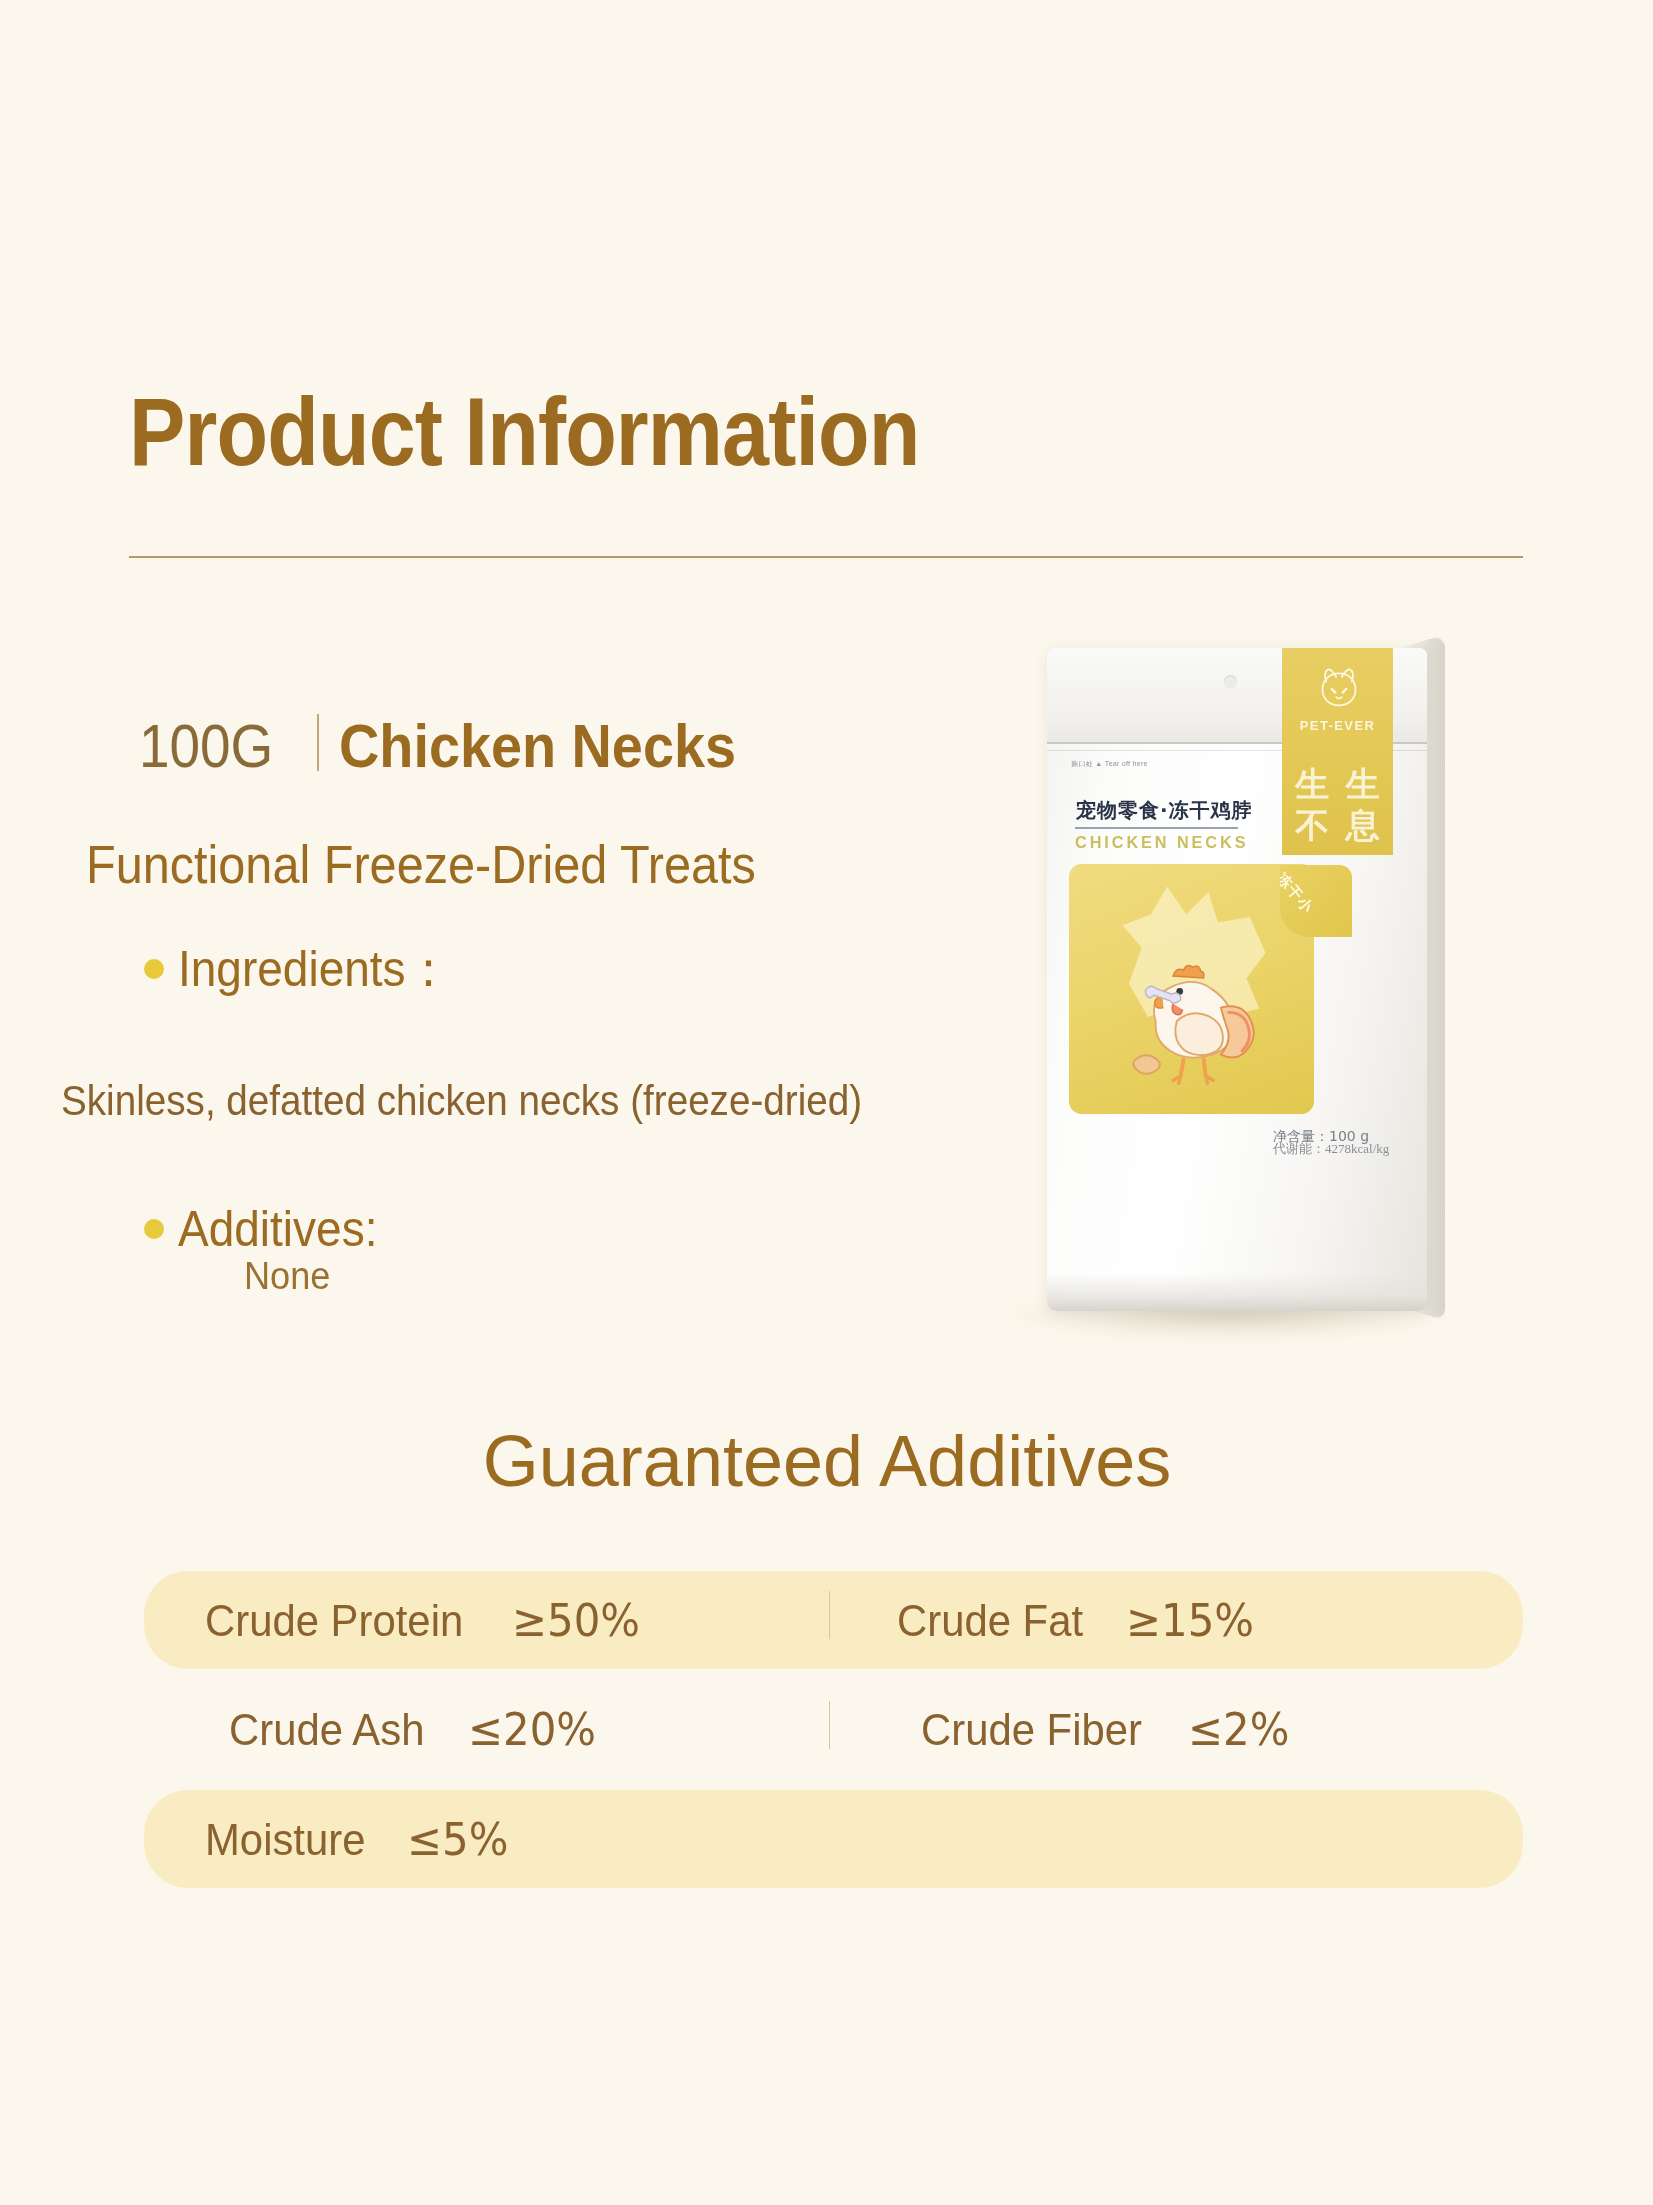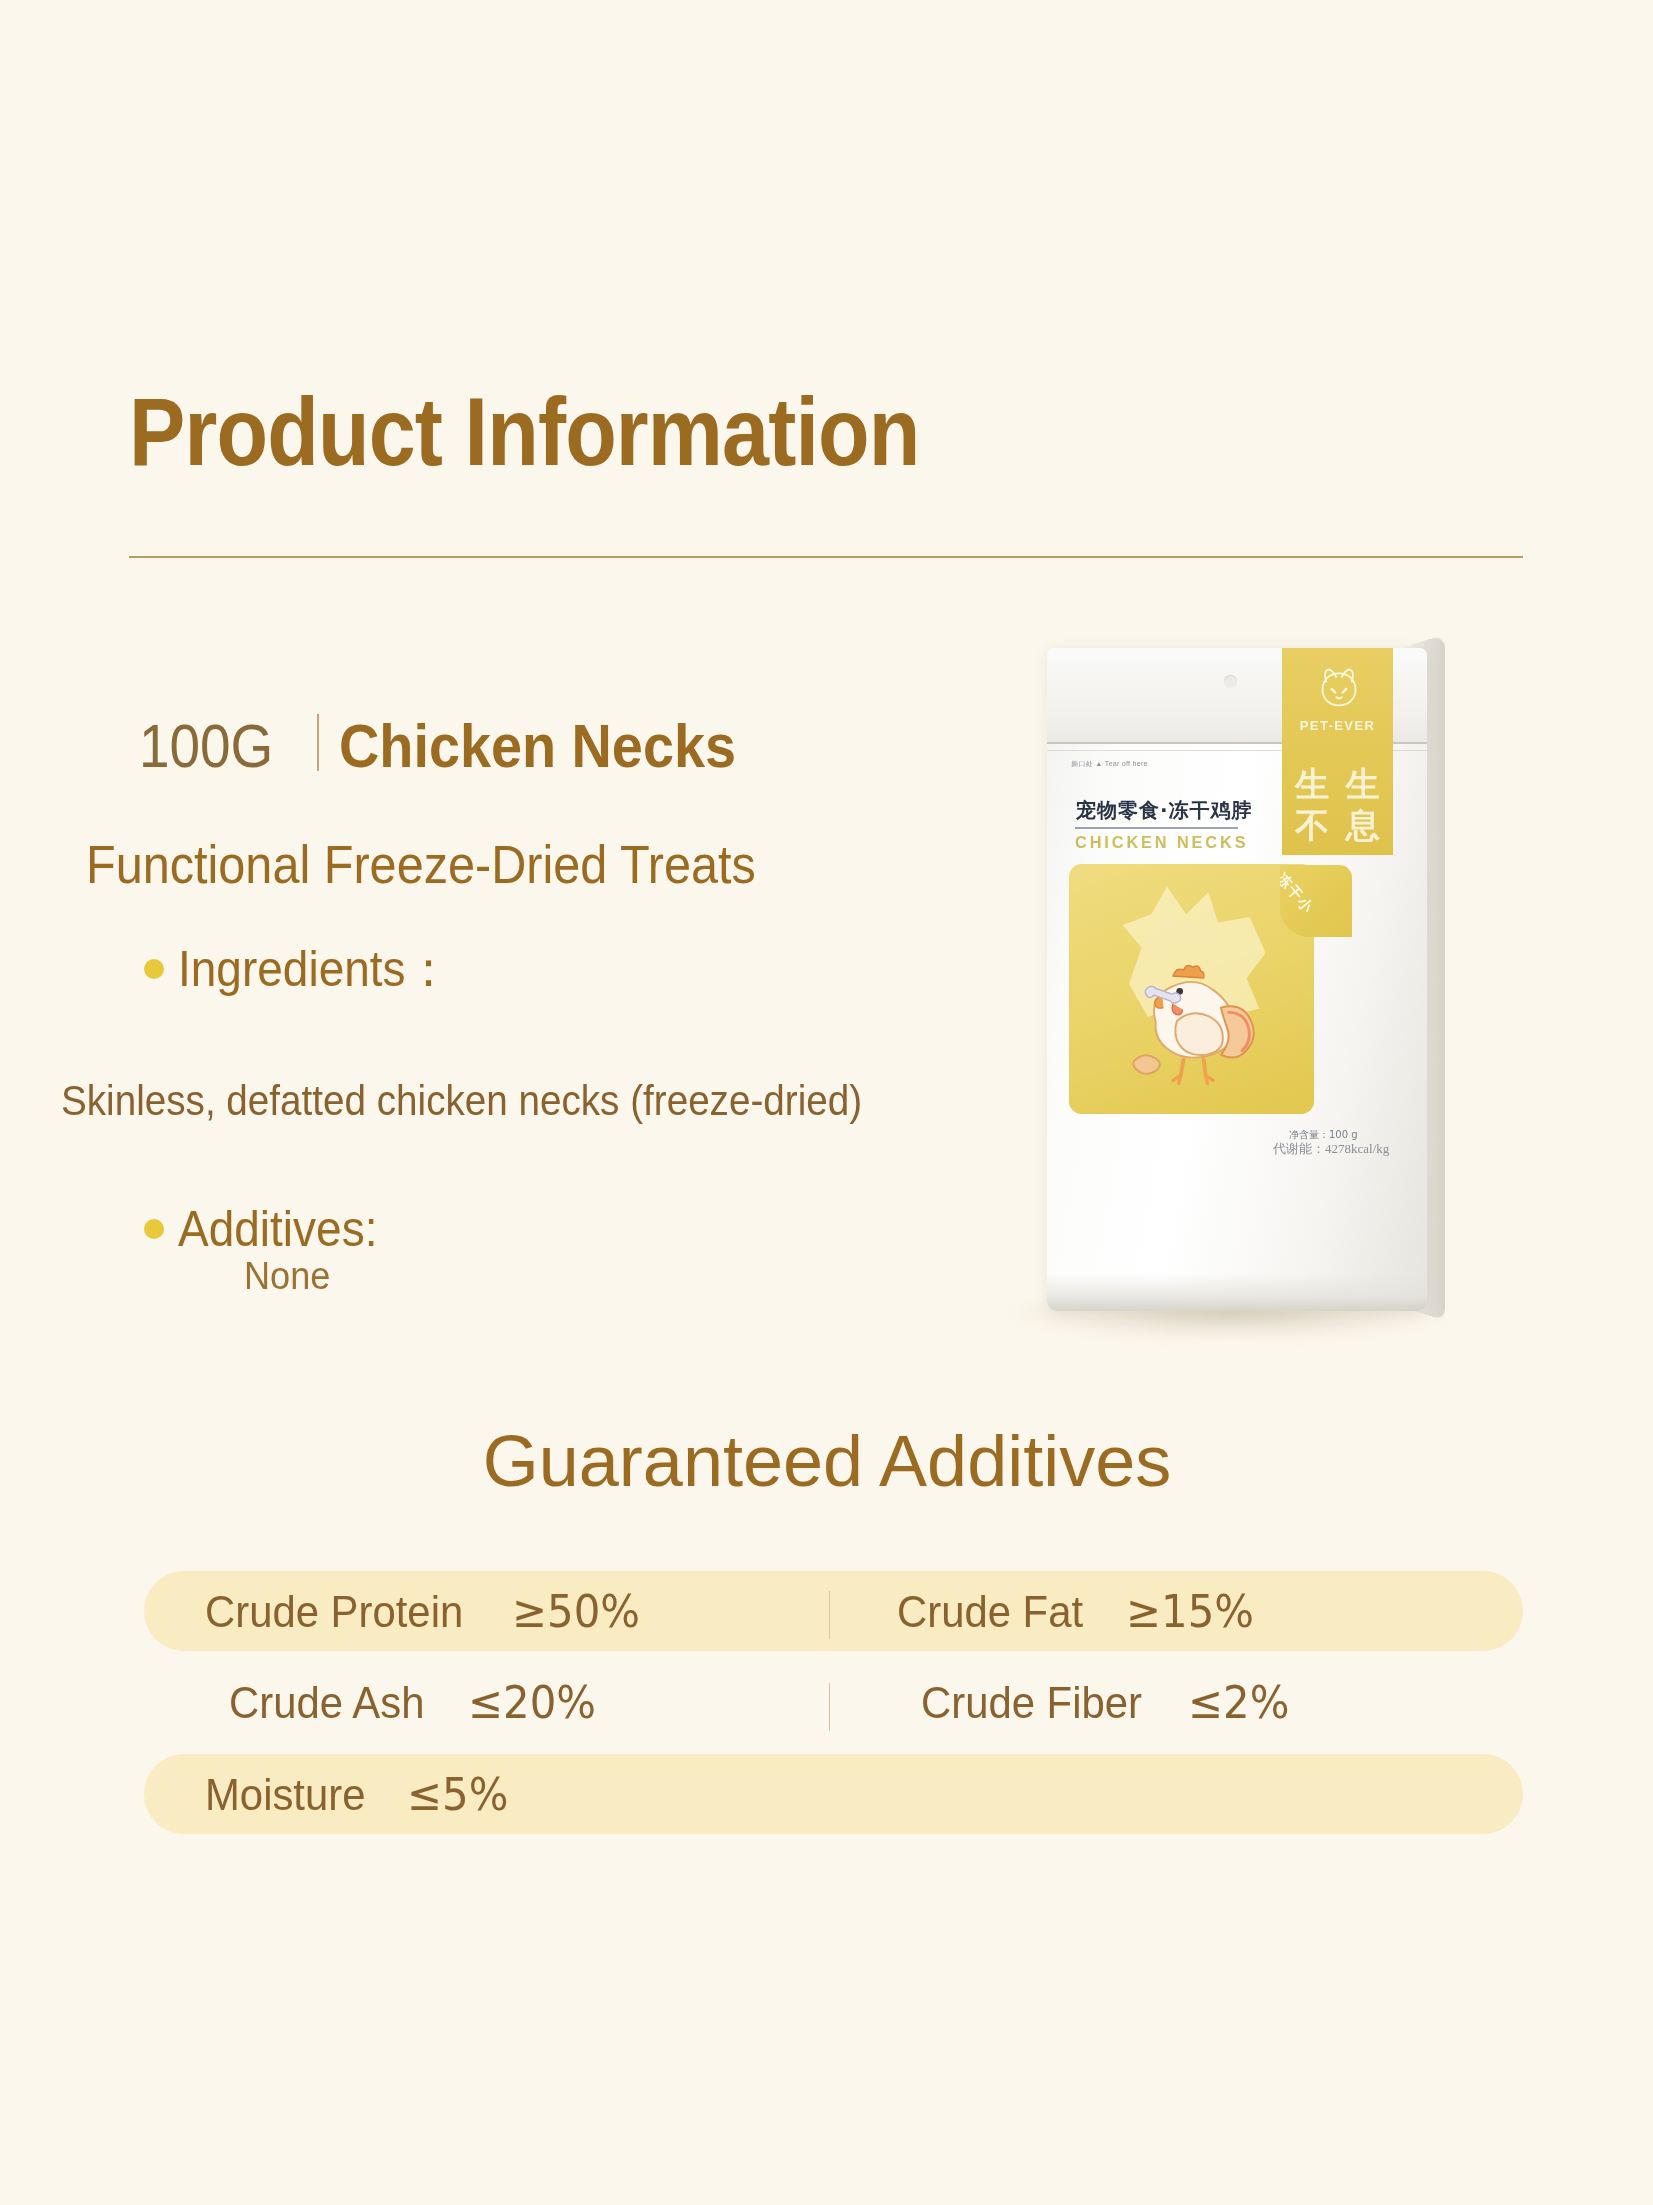--- a/index.html
+++ b/index.html
@@ -371,23 +371,23 @@
     font-weight: 700;
     color: #FFFBE8;
     transform: rotate(50deg);
     transform-origin: left top;
     white-space: nowrap;
     letter-spacing: 1.4px;
     font-family: "DejaVu Sans", sans-serif;
   }
   .pkg-netweight {
     position: absolute;
-    left: 242px;
+    left: 226px;
     top: 480px;
-    font-size: 10px;
+    font-size: 14px;
     color: #7B8088;
     white-space: nowrap;
     font-family: "DejaVu Sans", sans-serif;
   }
   .pkg-energy {
     position: absolute;
     left: 226px;
     top: 492px;
     font-size: 13px;
     color: #8A8F96;
@@ -418,21 +418,21 @@
   .analysis-table {
     position: absolute;
     left: 144px;
     top: 1571px;
     width: 1379px;
   }
   .analysis-row {
     position: relative;
     display: flex;
     align-items: center;
-    height: 80px;
+    height: 98px;
     border-radius: 44px;
     margin-bottom: 11.5px;
   }
   .analysis-row.filled { background: #F9EBC2; }
   .analysis-row.plain { background: transparent; justify-content: flex-end; }
   .cell {
     display: flex;
     align-items: center;
     white-space: nowrap;
   }

